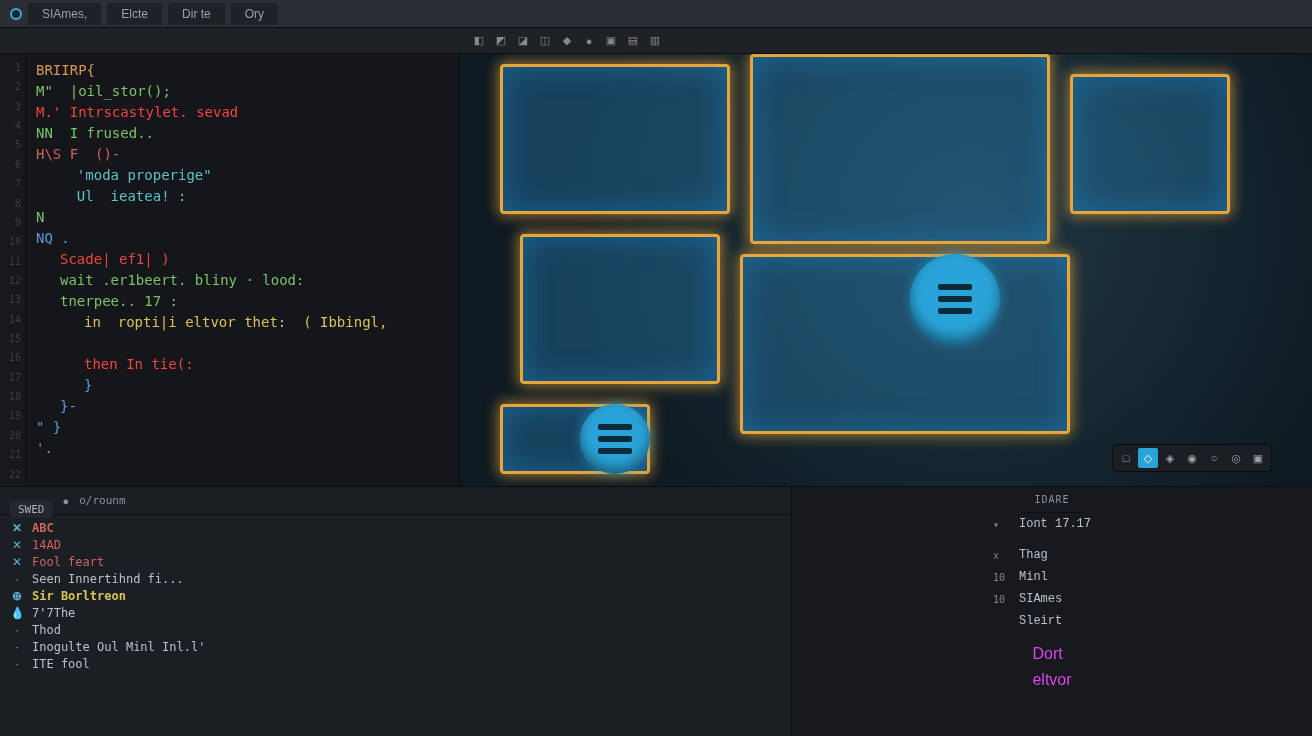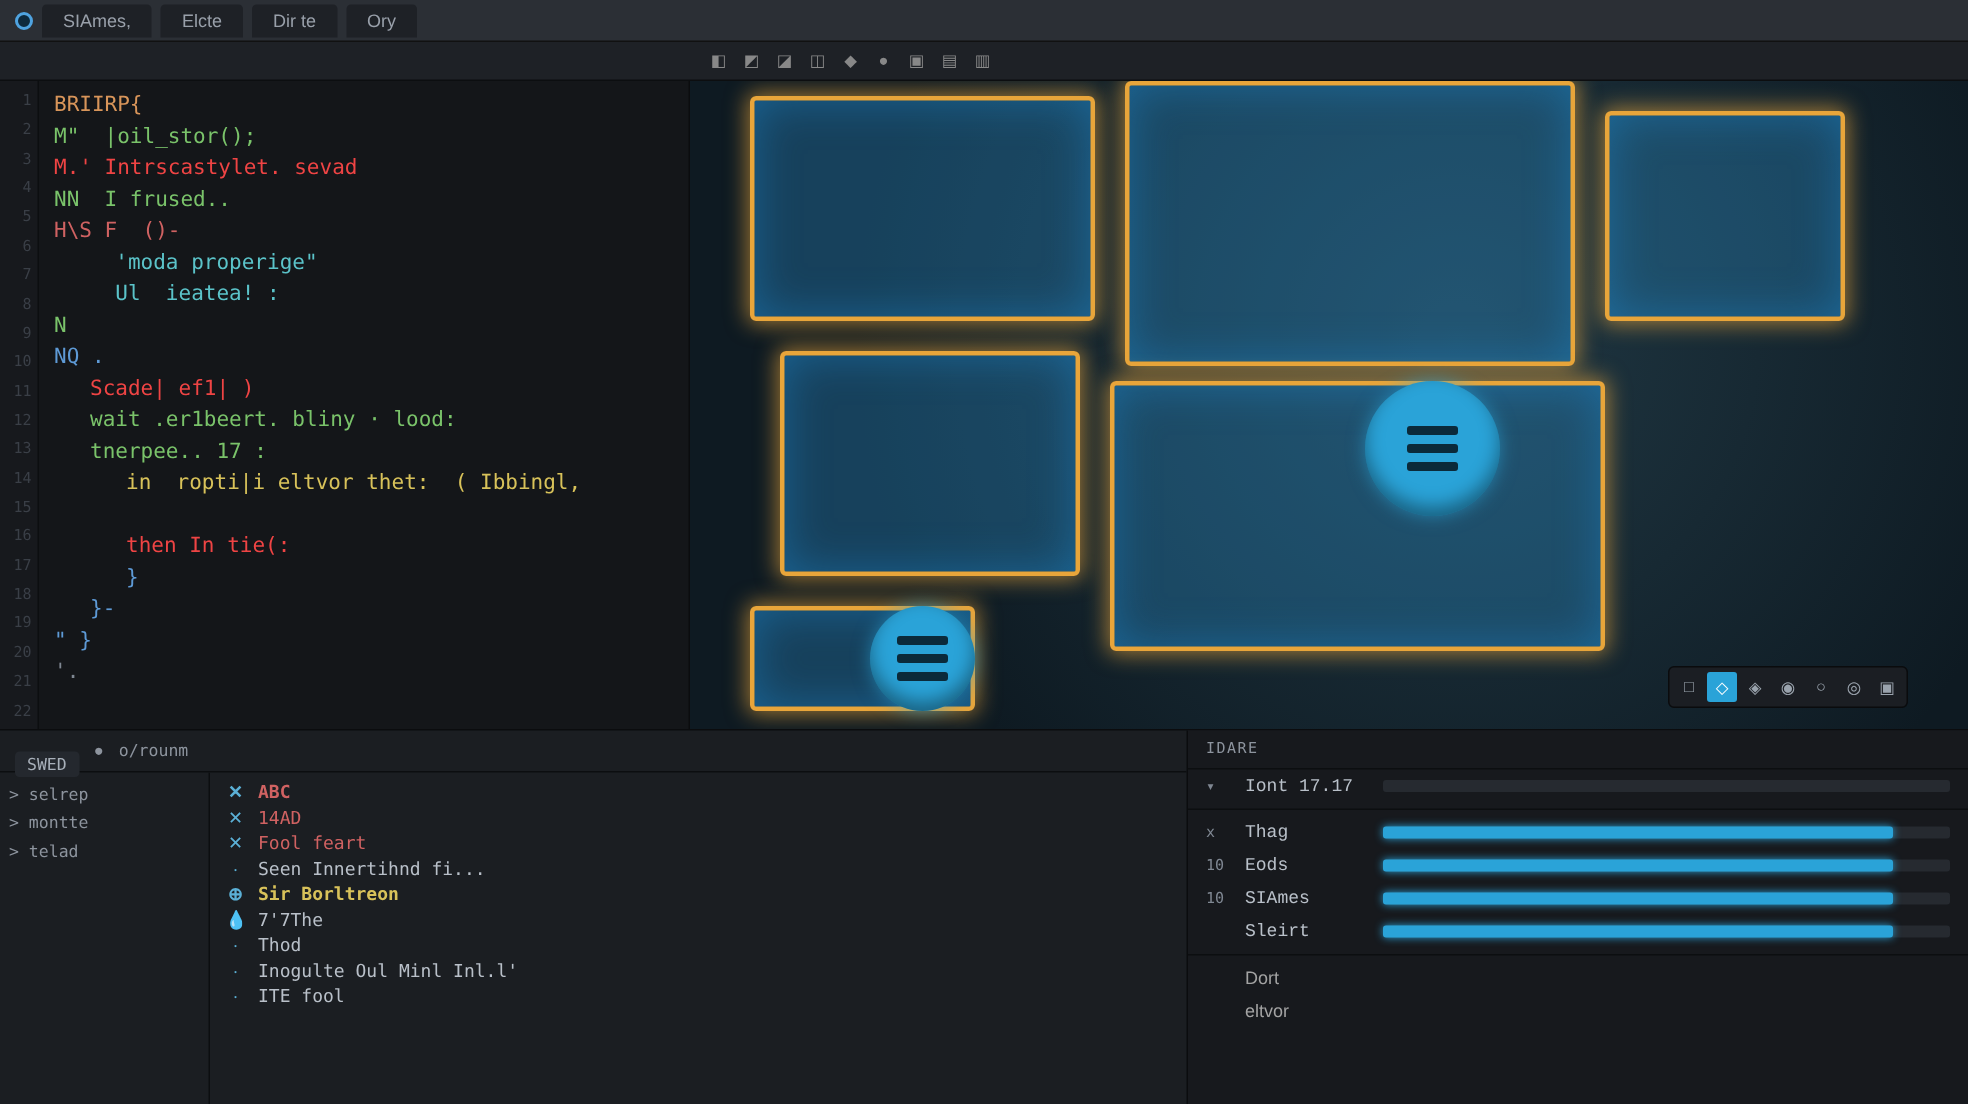--- a/index.html
+++ b/index.html
@@ -207,20 +207,21 @@
   .assets-list .row { display:flex; align-items:center; gap:8px; color:#b9c0c9; }
   .assets-list .ico { width:14px; text-align:center; color:#5bb0d6; }
   .assets-list .hdr { color:#d8c25a; font-weight:bold; }
   .assets-list .close { color:#d06262; }
 
   
   .panel {
     width:520px;
     display:flex; flex-direction:column;
     background:#17191d;
+    align-items:center;
   }
   .panel-header {
     height:26px;
     display:flex; align-items:center;
     padding:0 12px;
     color:#8d949e;
     font-size:10px; letter-spacing:1px;
     border-bottom:1px solid #0c0e10;
   }
   .panel-row {
@@ -240,22 +241,22 @@
     content:"";
     position:absolute; left:0; top:0; bottom:0;
     width:90%;
     background:#2aa3d8;
     box-shadow:0 0 6px #2aa3d8;
     border-radius:2px;
   }
   .panel-divider { height:1px; background:#0c0e10; margin:4px 0; }
   .panel-sub {
     font-family:sans-serif;
-    font-size:12px;
-    color:#a3a3a3;
+    font-size:16px;
+    color:#d946ef;
     padding:4px 38px;
   }
 
   
   .glyph { font-family: sans-serif; }
 </style>
 </head>
 <body>
 
 <div class="title-bar">
@@ -348,25 +349,20 @@
 
 <div class="bottom">
 
   <div class="assets">
     <div class="assets-header">
       <span class="chip">SWED</span>
       <span class="glyph">●</span>
       <span>o/rounm</span>
     </div>
     <div class="assets-body">
-      <div class="assets-tree" id="assets-tree">
-          <div class="node">&gt; selrep</div>
-          <div class="node">&gt; montte</div>
-          <div class="node">&gt; telad</div>
-        </div>
       <div class="assets-list" id="assets-list">
           <div class="row close hdr">
             <span class="ico glyph">✕</span>
             <span>ABC</span>
           </div>
           <div class="row close">
             <span class="ico glyph">✕</span>
             <span>14AD</span>
           </div>
           <div class="row close">
@@ -410,21 +406,21 @@
     </div>
     <div class="panel-divider"></div>
     <div id="panel-tracks">
         <div class="panel-row">
           <span class="key">x</span>
           <span class="label">Thag</span>
           <span class="bar fill"></span>
         </div>
         <div class="panel-row">
           <span class="key">10</span>
-          <span class="label">Eods</span>
+          <span class="label">Minl</span>
           <span class="bar fill"></span>
         </div>
         <div class="panel-row">
           <span class="key">10</span>
           <span class="label">SIAmes</span>
           <span class="bar fill"></span>
         </div>
         <div class="panel-row">
           <span class="key"></span>
           <span class="label">Sleirt</span>

